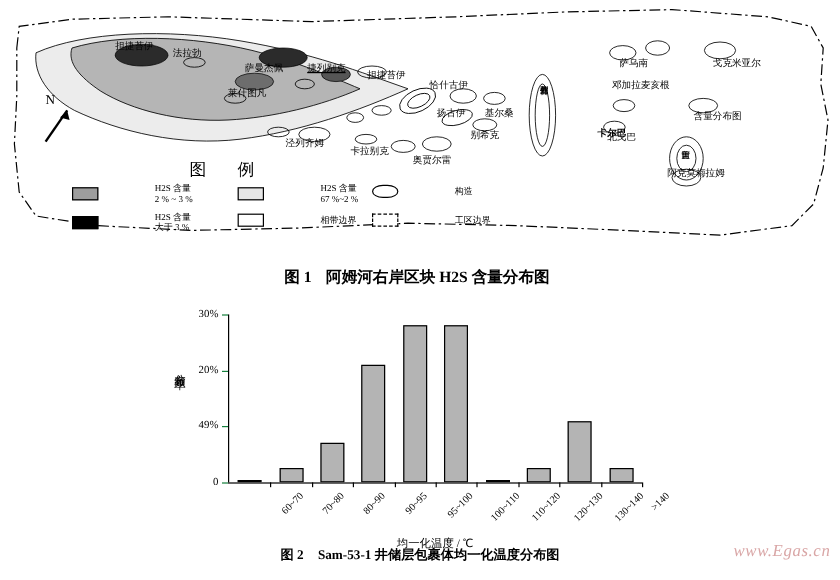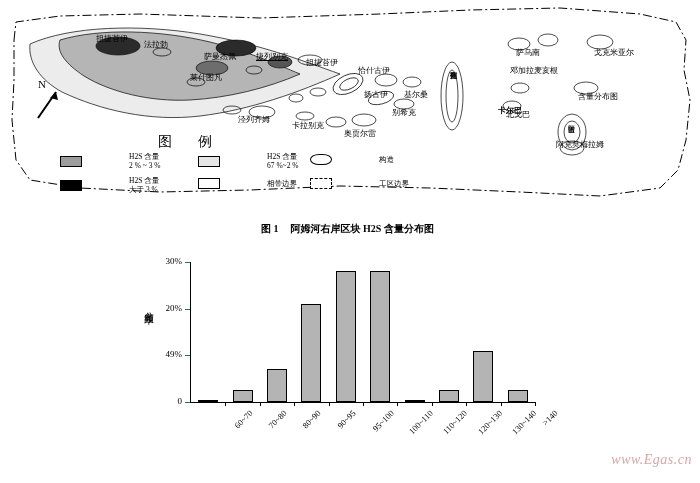--- a/index.html
+++ b/index.html
@@ -80,21 +80,21 @@
     vertical-align: middle;
     font-size: 7.5px;
     margin-left: 44px;
   }
   #fig1-caption {
     position: absolute;
     left: 0;
     top: 222px;
     width: 695px;
     text-align: center;
-    font-size: 10px;
+    font-size: 13px;
     font-weight: bold;
     font-family: "Liberation Serif", serif;
   }
   #fig1-caption .cap-num { margin-right: 12px; }
 
   
   #fig2 {
     position: absolute;
     left: 0;
     top: 252px;
@@ -368,17 +368,21 @@
     <div class="x-label" style="left:110px;">70~80</div>
     <div class="x-label" style="left:144px;">80~90</div>
     <div class="x-label" style="left:179px;">90~95</div>
     <div class="x-label" style="left:213px;">95~100</div>
     <div class="x-label" style="left:248px;">100~110</div>
     <div class="x-label" style="left:282px;">110~120</div>
     <div class="x-label" style="left:317px;">120~130</div>
     <div class="x-label" style="left:351px;">130~140</div>
     <div class="x-label" style="left:385px;">&gt;140</div>
 
-  </div>
-
+    <div id="x-axis-title">均一化温度 / ℃</div>
+  </div>
+
+  <div id="fig2-caption">
+    <span class="cap-num">图 2</span><span>Sam-53-1 井储层包裹体均一化温度分布图</span>
+  </div>
 
   <div id="watermark">www.Egas.cn</div>
 </div>
 
 </body></html>

